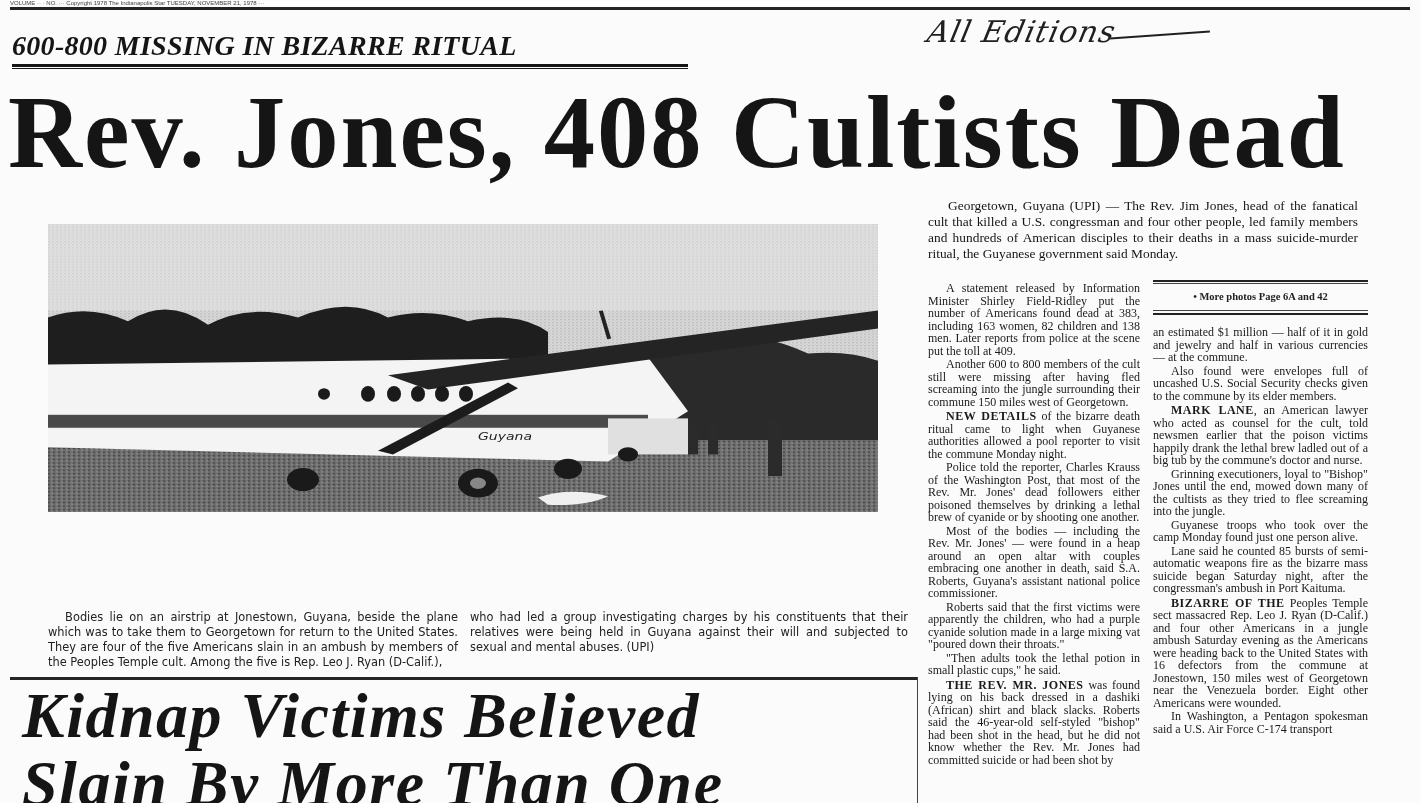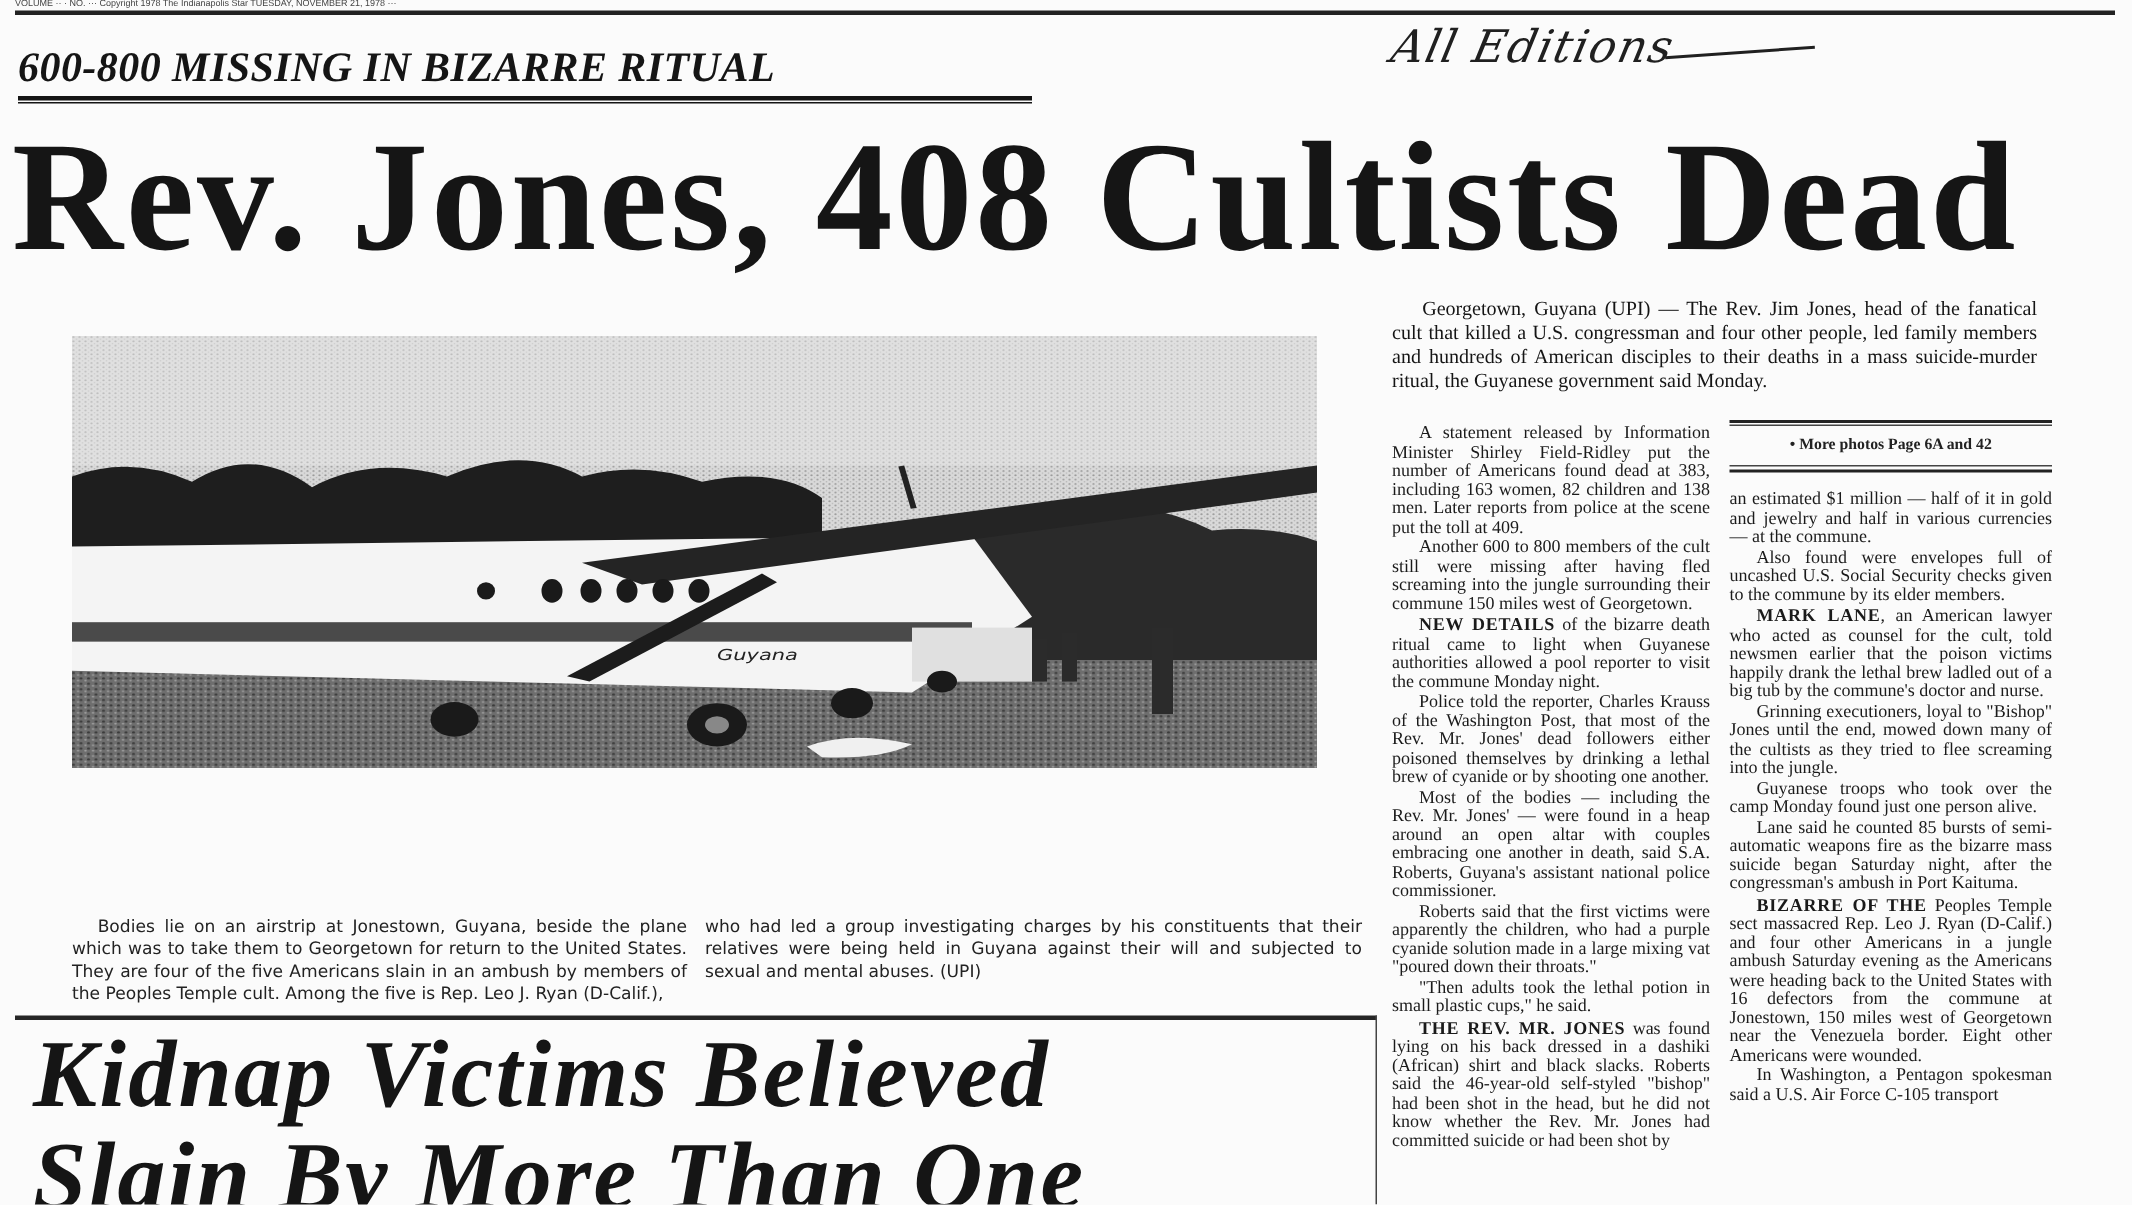--- a/index.html
+++ b/index.html
@@ -167,14 +167,14 @@
 </div>
 
 <div class="abs col col-b">
   <p class="first"><span class="runin"></span><span>an estimated $1 million — half of it in gold and jewelry and half in various currencies — at the commune.</span></p>
   <p><span class="runin"></span><span>Also found were envelopes full of uncashed U.S. Social Security checks given to the commune by its elder members.</span></p>
   <p class="gap"><span class="runin">MARK LANE</span><span>, an American lawyer who acted as counsel for the cult, told newsmen earlier that the poison victims happily drank the lethal brew ladled out of a big tub by the commune's doctor and nurse.</span></p>
   <p><span class="runin"></span><span>Grinning executioners, loyal to "Bishop" Jones until the end, mowed down many of the cultists as they tried to flee screaming into the jungle.</span></p>
   <p><span class="runin"></span><span>Guyanese troops who took over the camp Monday found just one person alive.</span></p>
   <p><span class="runin"></span><span>Lane said he counted 85 bursts of semi-automatic weapons fire as the bizarre mass suicide began Saturday night, after the congressman's ambush in Port Kaituma.</span></p>
   <p class="gap"><span class="runin">BIZARRE OF THE</span><span> Peoples Temple sect massacred Rep. Leo J. Ryan (D-Calif.) and four other Americans in a jungle ambush Saturday evening as the Americans were heading back to the United States with 16 defectors from the commune at Jonestown, 150 miles west of Georgetown near the Venezuela border. Eight other Americans were wounded.</span></p>
-  <p><span class="runin"></span><span>In Washington, a Pentagon spokesman said a U.S. Air Force C-105 transport</span></p>
+  <p><span class="runin"></span><span>In Washington, a Pentagon spokesman said a U.S. Air Force C-174 transport</span></p>
 </div>
 
 </body></html>

